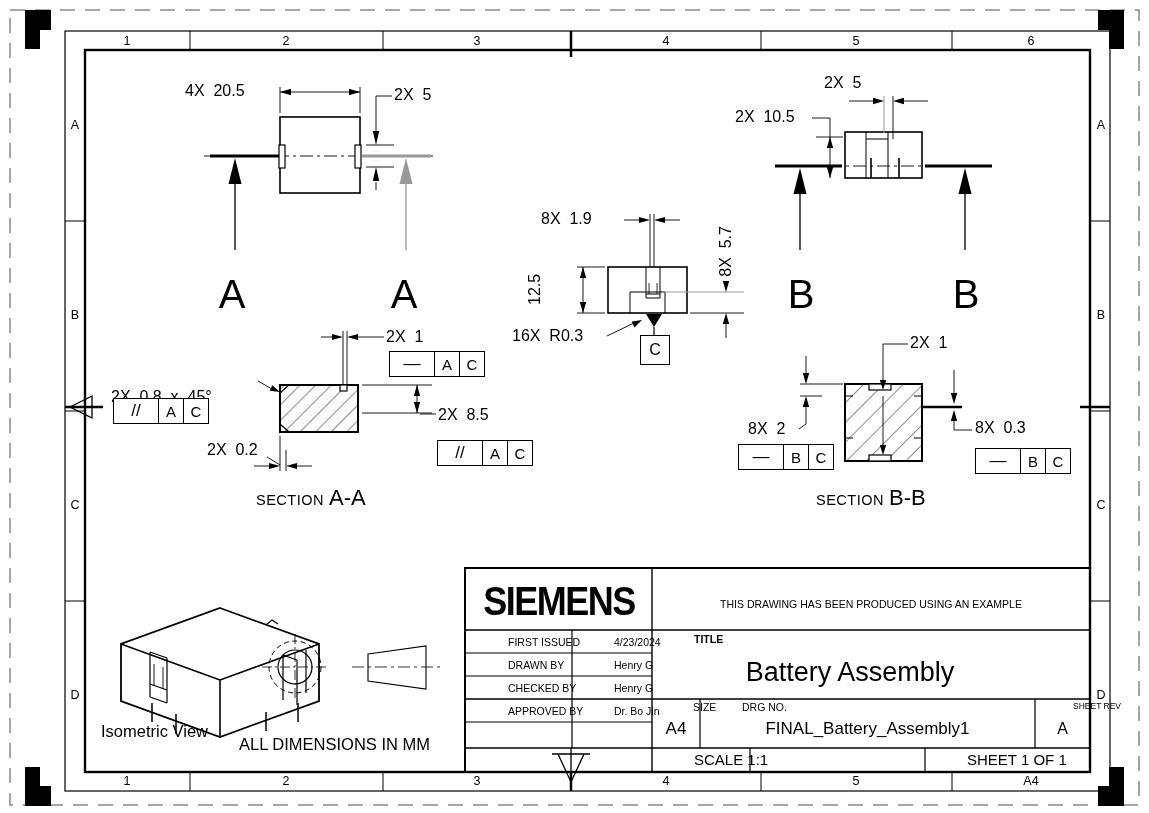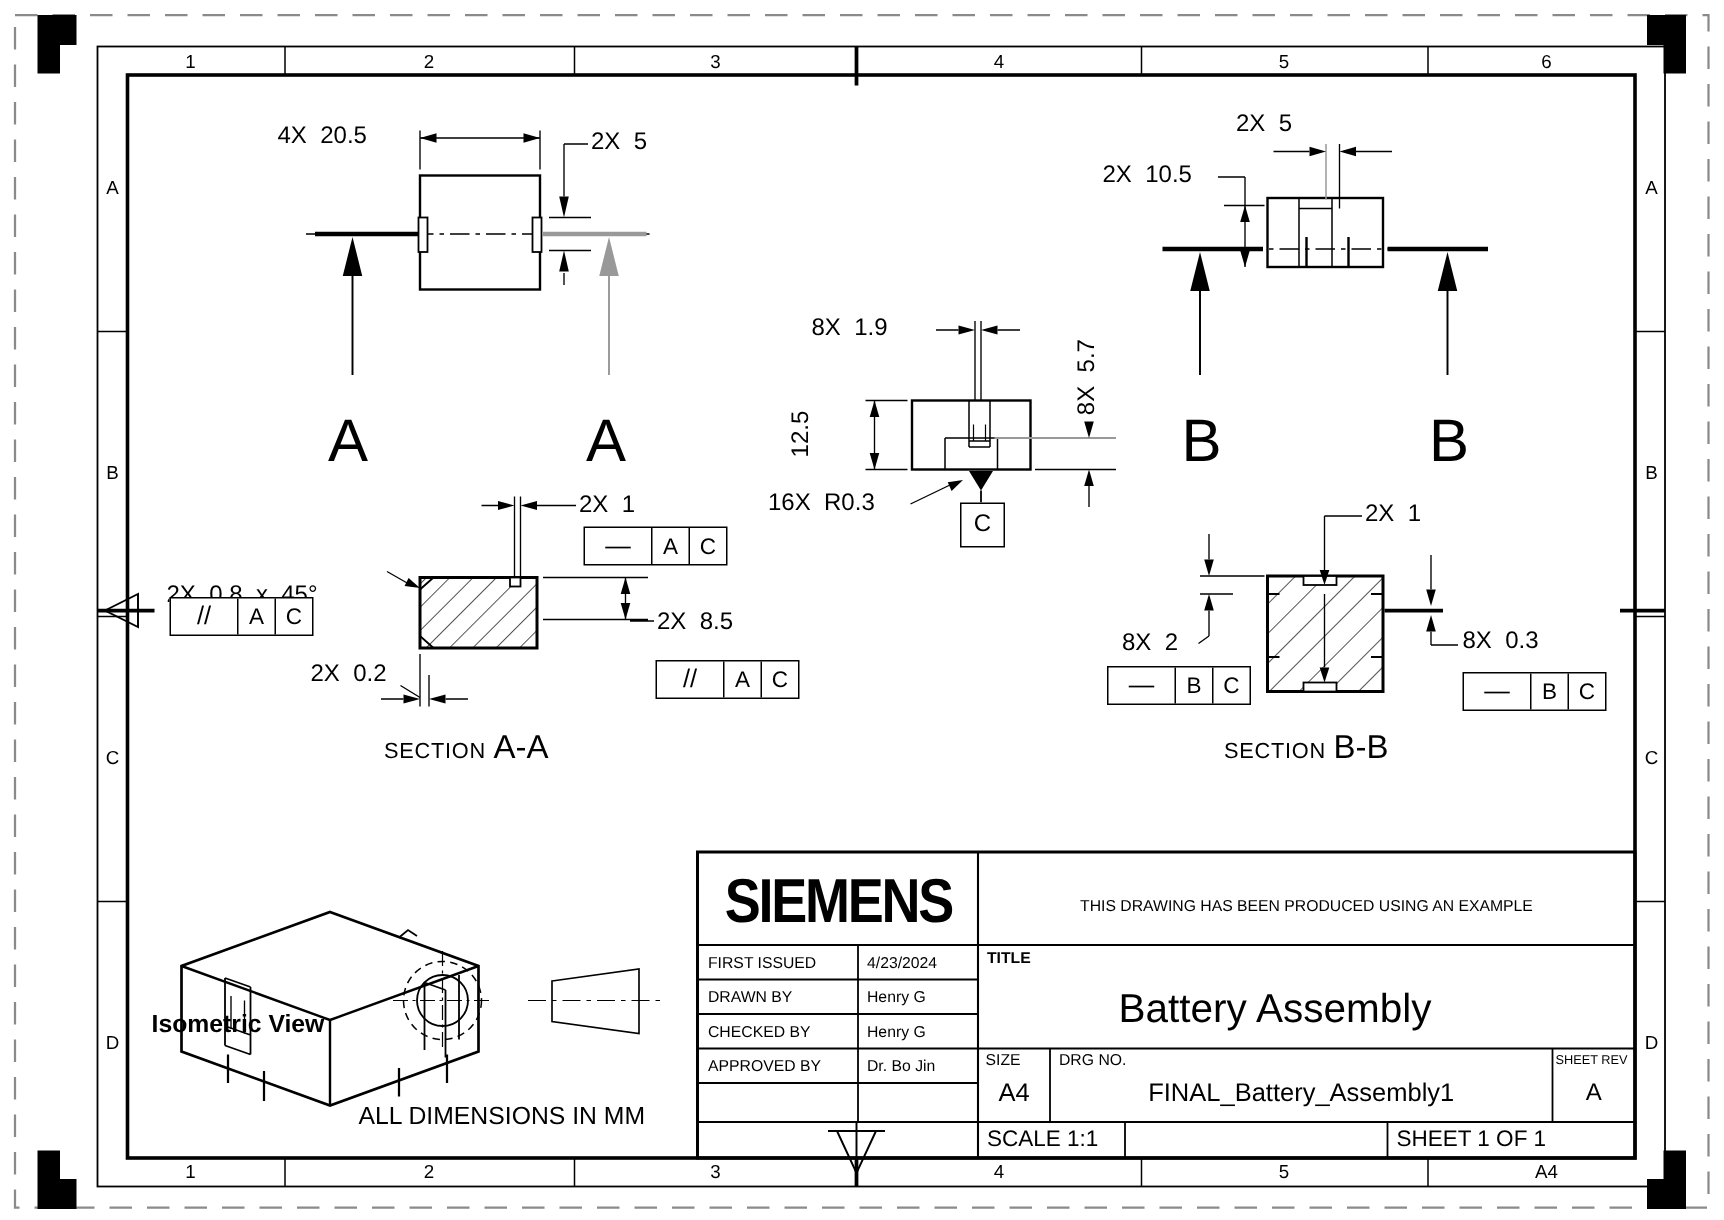--- a/index.html
+++ b/index.html
@@ -17,21 +17,21 @@
   .fcf{position:absolute;display:flex;background:#fff;border:1.5px solid #000;height:24px;align-items:stretch;}
   .fcf span{display:flex;align-items:center;justify-content:center;font-size:15px;}
   .fcf .sym{width:44px;font-size:17px;}
   .fcf .dt{width:24px;border-left:1.5px solid #000;}
   .datum{position:absolute;width:28px;height:28px;border:1.5px solid #000;background:#fff;
          display:flex;align-items:center;justify-content:center;font-size:16px;}
   .logo{position:absolute;left:468px;top:577px;width:182px;height:48px;display:flex;align-items:center;
         justify-content:center;font-weight:bold;font-size:36px;letter-spacing:-1.5px;transform:scaleY(1.15);}
   .disc{position:absolute;left:652px;top:568px;width:438px;height:74px;display:flex;flex-direction:column;
         align-items:center;justify-content:center;font-size:10.5px;line-height:1.5;text-align:center;}
-  .tb{position:absolute;font-size:10.5px;}
+  .tb{position:absolute;font-size:10.5px;margin-left:36px;}
   .cellv{position:absolute;display:flex;align-items:center;justify-content:center;}
   .title-main{position:absolute;left:652px;top:646px;width:396px;height:52px;display:flex;
               align-items:center;justify-content:center;font-size:27px;}
   .note{position:absolute;font-size:16.5px;}
 </style>
 </head>
 <body>
 
 <svg class="canvas" width="1149" height="813">
   <defs>
@@ -266,21 +266,21 @@
 <div class="fcf" style="left:975px;top:448px;">
   <span class="sym">—</span>
   <span class="dt">B</span>
   <span class="dt">C</span>
 </div>
 <div class="sec" style="left:816px;top:485px;">
   <span class="p">SECTION</span>
   <span class="n">B-B</span>
 </div>
 
-<div class="note" style="left:101px;top:674px;font-weight:bold;">Isometric View</div>
+<div class="note" style="left:101px;top:722px;">Isometric View</div>
 <div class="note" style="left:239px;top:735px;">ALL DIMENSIONS IN MM</div>
 
 <div class="logo">SIEMENS</div>
 <div class="disc">
   <span>THIS DRAWING HAS BEEN PRODUCED USING AN EXAMPLE</span>
 </div>
 <div class="tb" style="left:472px;top:636px;">FIRST ISSUED</div>
 <div class="tb" style="left:578px;top:636px;">4/23/2024</div>
 <div class="tb" style="left:472px;top:659px;">DRAWN BY</div>
 <div class="tb" style="left:578px;top:659px;">Henry G</div>

